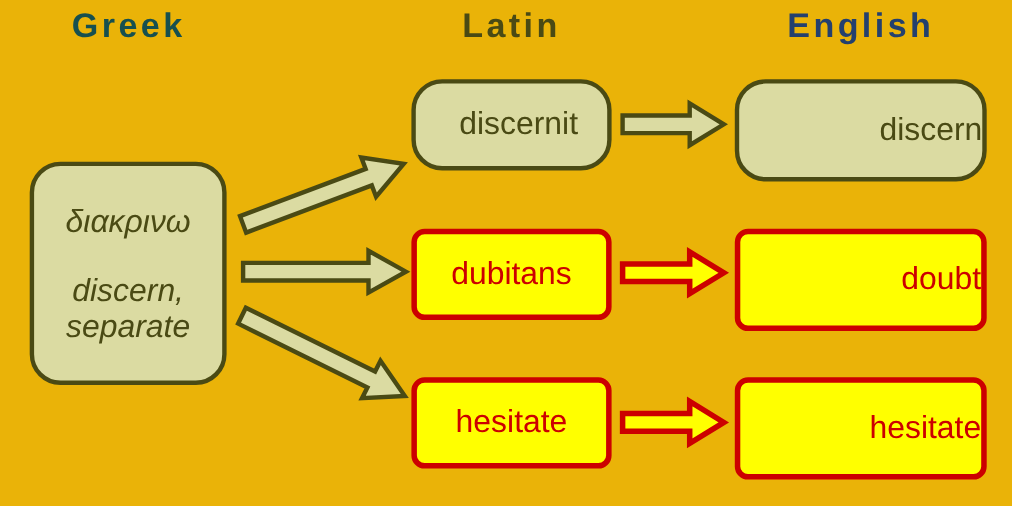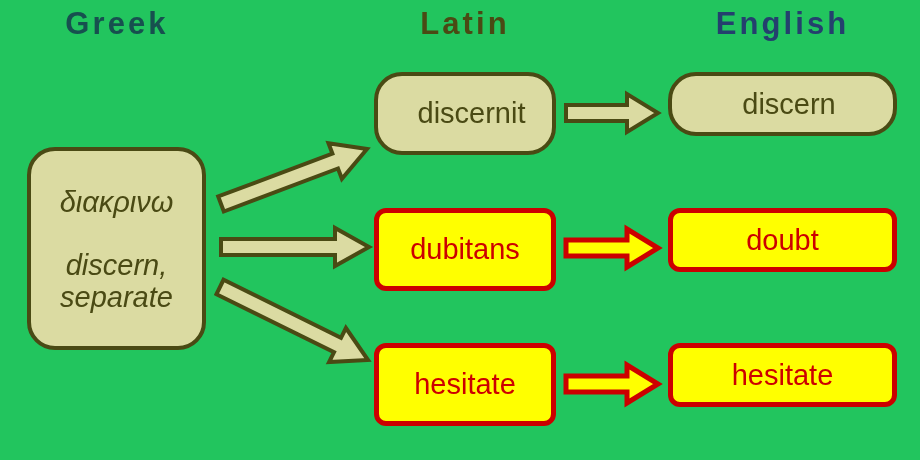--- a/index.html
+++ b/index.html
@@ -1,19 +1,19 @@
 <!DOCTYPE html>
 <html style="--olive-fill: #dbdba2; --olive-dark: #4a4a14; --yellow: #ffff00; --red: #cc0000; --teal: #17504f; --navy: #24406e;"><head>
 <meta charset="utf-8">
 <style>
   html,body{margin:0;padding:0;background:#ffffff;}
   .canvas{
     position:relative;
     width:920px;height:460px;
-    background:#22c55e;
+    background:#eab308;
     font-family:"Liberation Sans", sans-serif;
     overflow:hidden;
   }
   .heading{
     position:absolute;
     top:6px;
     font-size:31px;
     font-weight:bold;
     letter-spacing:0.1em;
     text-align:center;
@@ -46,21 +46,21 @@
   }
   .greek-box{
     left:27px;top:147px;width:179px;height:203px;
     border-radius:36px;
     font-style:italic;
   }
   .greek-term{line-height:34px;margin-bottom:30px;}
   .greek-gloss{line-height:32px;white-space:pre-line;}
 
   .latin-col{left:374px;width:182px;height:83px;}
-  .english-col{left:668px;width:229px;height:64px;}
+  .english-col{left:668px;width:229px;height:93px;align-items:flex-end;}
   .row1{top:72px;padding-left:13px;}
   .row2{top:208px;}
   .row3{top:343px;}
 
   .arrow-layer{
     position:absolute;inset:0;
     width:920px;height:460px;
     pointer-events:none;
   }
   .arrow-olive{fill:var(--olive-fill);stroke:var(--olive-dark);stroke-width:4;stroke-linejoin:miter;}

